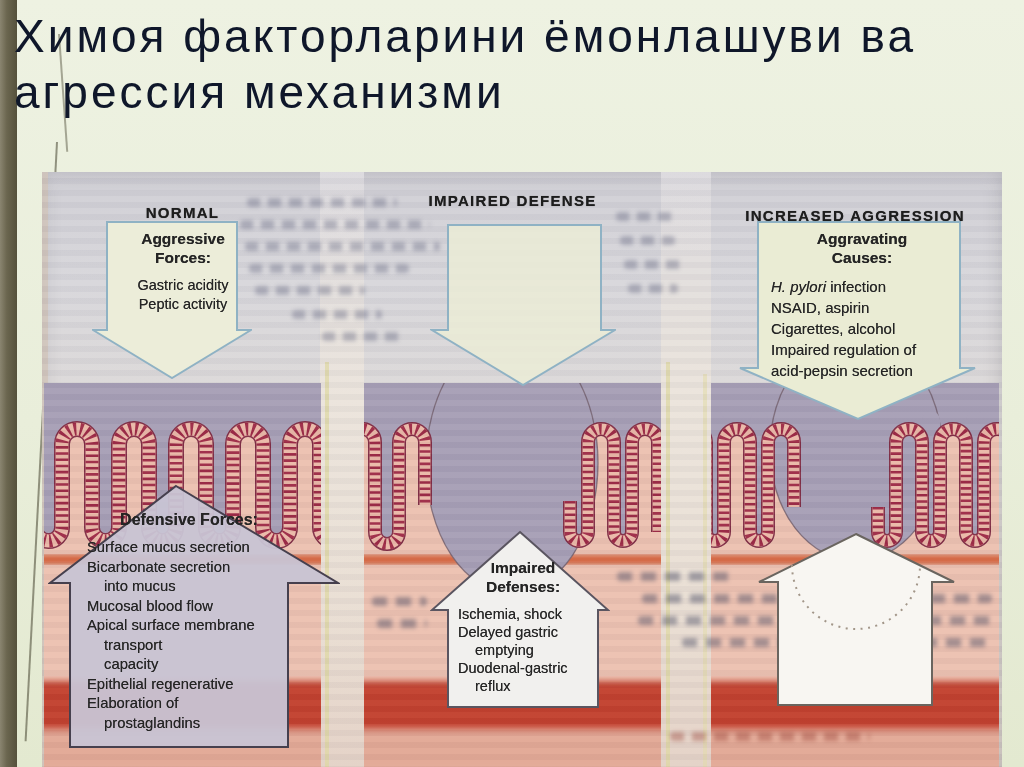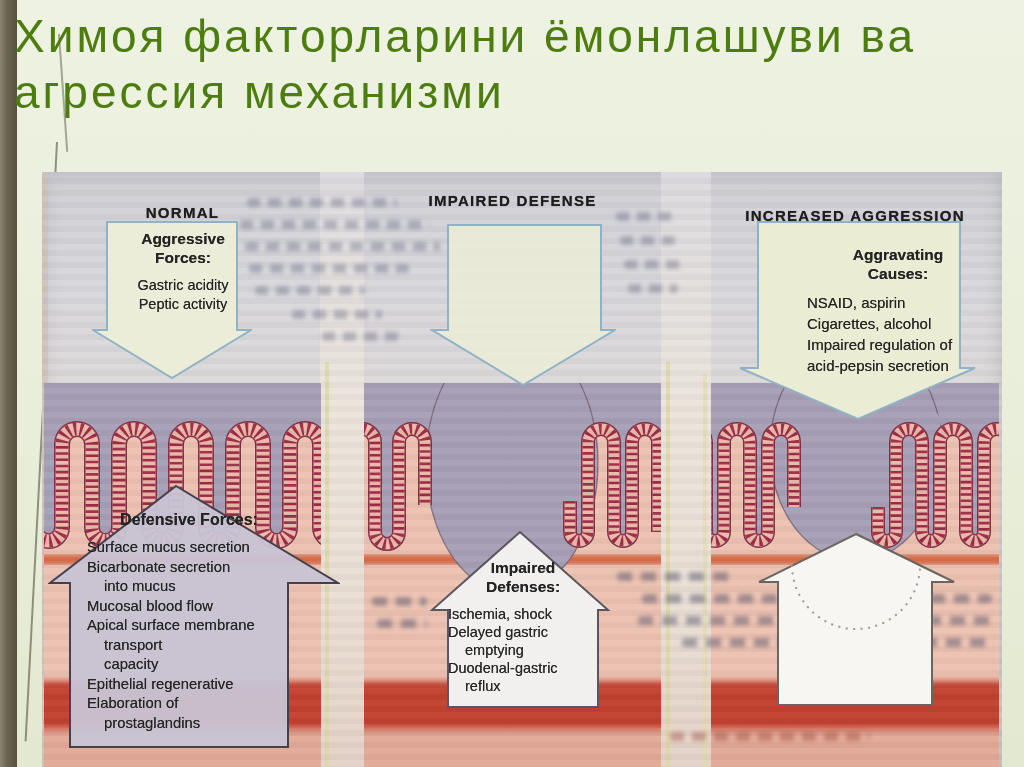--- a/index.html
+++ b/index.html
@@ -9,21 +9,21 @@
     background:linear-gradient(180deg,#eef2e2 0%,#e9eeda 55%,#e3e9d0 100%);
   }
   
   .edge-bar{position:absolute;left:0;top:0;width:17px;height:767px;
     background:linear-gradient(90deg,#8a8570 0%,#6b664f 40%,#55513c 100%);}
   .deco-line{position:absolute;background:rgba(70,68,48,.55);transform-origin:top center;}
   .deco-line.a{left:56px;top:142px;width:2px;height:600px;transform:rotate(3deg);}
   .deco-line.b{left:58px;top:34px;width:2px;height:118px;transform:rotate(-4deg);opacity:.8;}
 
   .slide-title{position:absolute;left:14px;top:8px;width:990px;
-    font-size:46px;line-height:1.22;letter-spacing:3px;font-weight:400;color:#4d7c0f;}
+    font-size:46px;line-height:1.22;letter-spacing:3px;font-weight:400;color:#0f172a;}
   .slide-title div{white-space:nowrap;}
 
   
   .figure{position:absolute;left:42px;top:172px;width:960px;height:595px;overflow:hidden;
     background:linear-gradient(180deg,#cfced4 0px,#d7d6da 110px,#dbd8d8 211px,#d6cdc6 100%);
     box-shadow:inset 0 0 18px rgba(90,90,100,.25);}
   .figure::after{content:"";position:absolute;inset:0;pointer-events:none;
     background:repeating-linear-gradient(180deg,rgba(255,255,255,.05) 0 6px,rgba(110,110,135,.05) 6px 12px);}
   .fig-edge{position:absolute;left:0;top:0;width:6px;height:595px;background:#cfc2b6;opacity:.8;}
 
@@ -150,26 +150,27 @@
     </div>
   </div>
 
   <svg class="arrow-svg" style="left:388px;top:52px;" width="186" height="163" viewBox="0 0 186 163">
     <path d="M18 1 H171 V106 H185 L93 161 L2 106 H18 Z" fill="#ebecd6" fill-opacity=".85" stroke="#8fb2c4" stroke-width="2"></path>
   </svg>
 
   <svg class="arrow-svg" style="left:697px;top:49px;" width="237" height="200" viewBox="0 0 237 200">
     <path d="M19 1 H221 V147 H236 L119 198 L1 147 H19 Z" fill="#eaecd4" stroke="#8fb2c4" stroke-width="2"></path>
   </svg>
-  <div class="arrow-text" style="left:716px;top:73px;width:208px;margin-left:36px;">
+  <div class="arrow-text" style="left:716px;top:57px;width:208px;">
     <div class="ttl">
       <span class="blk">Aggravating</span>
       <span class="blk">Causes:</span>
     </div>
     <div class="list" style="padding-left:13px;font-size:15px;line-height:21px;">
+      <span class="blk"><span class="it">H. pylori</span><span> infection</span></span>
       <span class="blk">NSAID, aspirin</span>
       <span class="blk">Cigarettes, alcohol</span>
       <span class="blk">Impaired regulation of</span>
       <span class="blk">acid-pepsin secretion</span>
     </div>
   </div>
 
   <svg class="arrow-svg" style="left:6px;top:312px;" width="292" height="265" viewBox="0 0 292 265">
     <path d="M128 2 L290 99 H240 V263 H22 V99 H2 Z" fill="#c8c4d4" fill-opacity=".95" stroke="#46404e" stroke-width="2"></path>
   </svg>
@@ -190,21 +191,21 @@
   </div>
 
   <svg class="arrow-svg" style="left:388px;top:358px;" width="180" height="180" viewBox="0 0 180 180">
     <path d="M90 2 L178 80 H168 V177 H18 V80 H2 Z" fill="#f1f0ee" stroke="#5a5560" stroke-width="2"></path>
   </svg>
   <div class="arrow-text" style="left:406px;top:386px;width:150px;">
     <div class="ttl">
       <span class="blk">Impaired</span>
       <span class="blk">Defenses:</span>
     </div>
-    <div class="list" style="font-size:14.5px;line-height:18px;">
+    <div class="list" style="padding-left:10px;font-size:14.5px;line-height:18px;">
       <span class="blk">Ischemia, shock</span>
       <span class="blk">Delayed gastric</span>
       <span class="blk indent">emptying</span>
       <span class="blk">Duodenal-gastric</span>
       <span class="blk indent">reflux</span>
     </div>
   </div>
 
   <svg class="arrow-svg" style="left:715px;top:360px;" width="200" height="176" viewBox="0 0 200 176">
     <path d="M99 2 L197 50 H175 V173 H21 V50 H2 Z" fill="#f8f6f2" stroke="#6a655f" stroke-width="2"></path>

